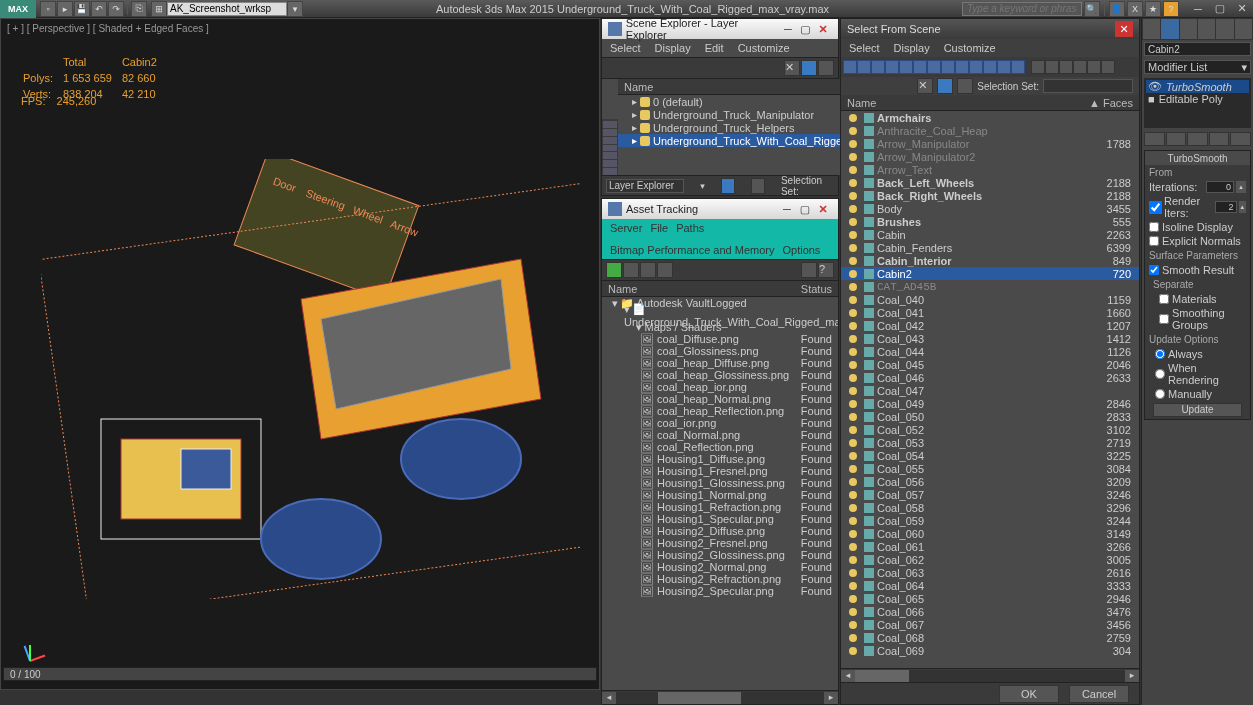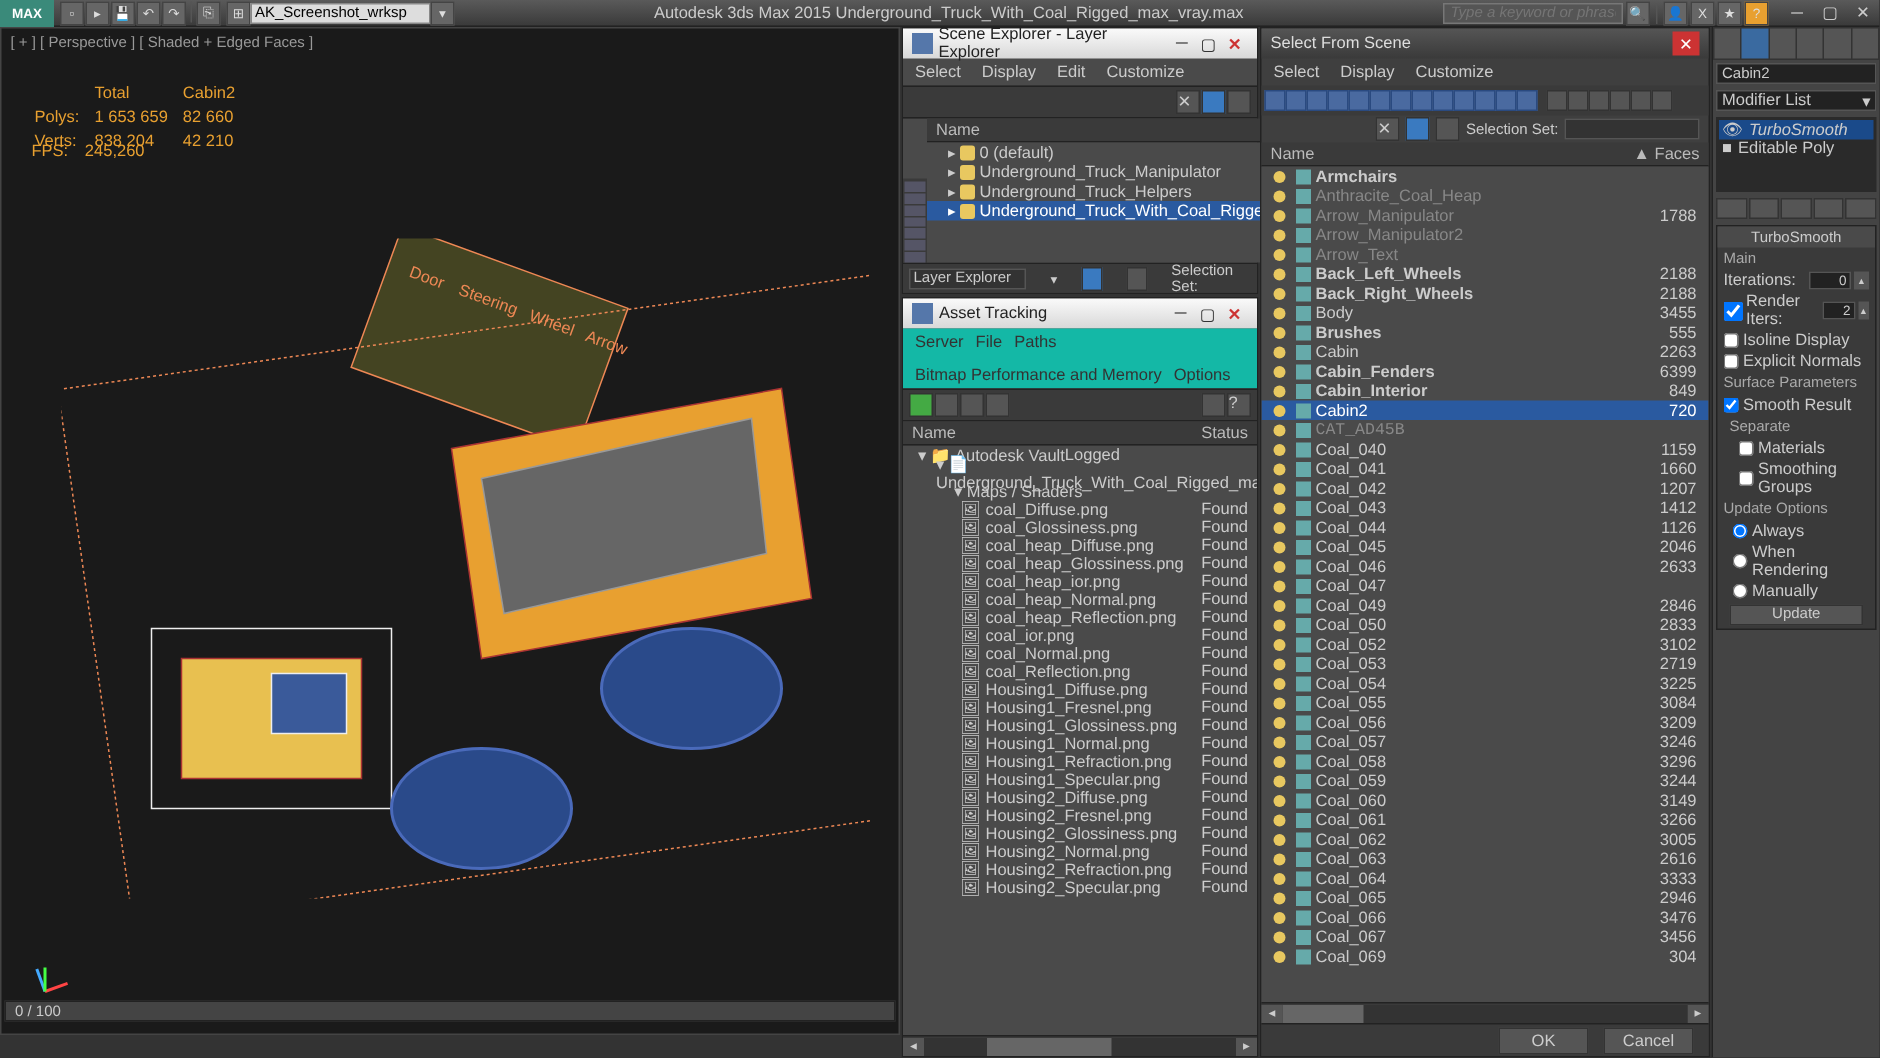--- a/index.html
+++ b/index.html
@@ -486,21 +486,21 @@
       </div>
       <div class="row">
         <span class="dot" style="background:#e8c860"></span>
         <span class="geo-ico"></span>
         <span style="">Cabin</span>
         <span class="faces">2263</span>
       </div>
       <div class="row">
         <span class="dot" style="background:#e8c860"></span>
         <span class="geo-ico"></span>
-        <span style="font-weight:bold;">Cabin_Fenders</span>
+        <span style="font-weight:normal;">Cabin_Fenders</span>
         <span class="faces">6399</span>
       </div>
       <div class="row">
         <span class="dot" style="background:#e8c860"></span>
         <span class="geo-ico"></span>
         <span style="font-weight:bold;">Cabin_Interior</span>
         <span class="faces">849</span>
       </div>
       <div class="row sel">
         <span class="dot" style="background:#e8c860"></span>
@@ -662,20 +662,26 @@
         <span class="dot" style="background:#e8c860"></span>
         <span class="geo-ico"></span>
         <span style="">Coal_066</span>
         <span class="faces">3476</span>
       </div>
       <div class="row">
         <span class="dot" style="background:#e8c860"></span>
         <span class="geo-ico"></span>
         <span style="">Coal_067</span>
         <span class="faces">3456</span>
+      </div>
+      <div class="row">
+        <span class="dot" style="background:#e8c860"></span>
+        <span class="geo-ico"></span>
+        <span style="">Coal_068</span>
+        <span class="faces">2759</span>
       </div>
       <div class="row">
         <span class="dot" style="background:#e8c860"></span>
         <span class="geo-ico"></span>
         <span style="">Coal_069</span>
         <span class="faces">304</span>
       </div>
     </div>
   <div class="hscroll">
     <div class="arr">◂</div>
@@ -716,21 +722,21 @@
   </div>
   <div class="mod-btnrow">
     <div class="mb"></div>
     <div class="mb"></div>
     <div class="mb"></div>
     <div class="mb"></div>
     <div class="mb"></div>
   </div>
   <div class="mod-sect">
     <div class="ms-title">TurboSmooth</div>
-    <div class="grp-lbl">Main</div>
+    <div class="grp-lbl">From</div>
     <div class="spin-row">
       <span>Iterations:</span>
       <span style="flex:1"></span>
       <div class="sp-inp">0</div>
       <div class="sp-btn">▴</div>
     </div>
     <div class="spin-row">
       <input type="checkbox" checked="" style="">
       <span>Render Iters:</span>
       <span style="flex:1"></span>

